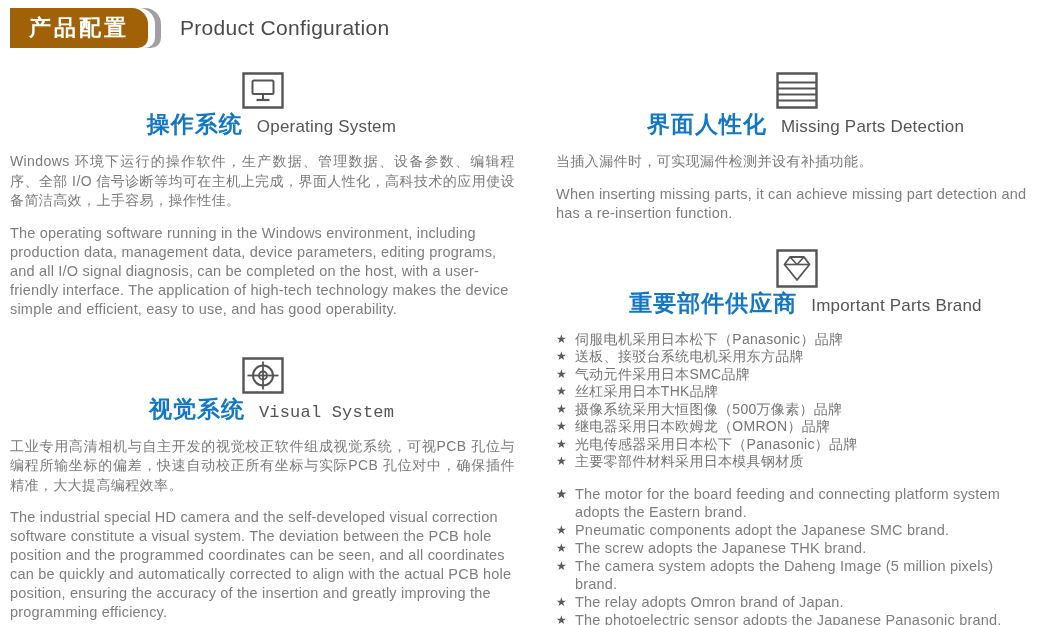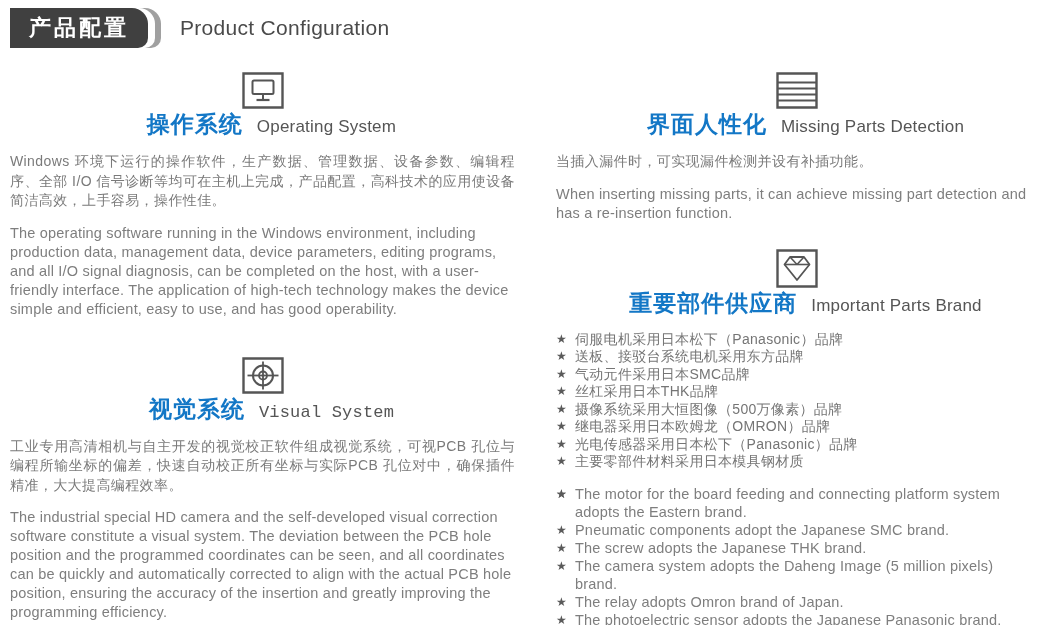--- a/index.html
+++ b/index.html
@@ -5,21 +5,21 @@
   html,body{margin:0;padding:0;}
   body{
     width:1038px;height:625px;position:relative;overflow:hidden;
     background:#ffffff;
     font-family:"Liberation Sans","DejaVu Sans",sans-serif;
     -webkit-font-smoothing:antialiased;
   }
   
   .banner{position:absolute;left:10px;top:8px;display:flex;align-items:center;}
   .banner-box{
-    width:138px;height:40px;background:#404040;
+    width:138px;height:40px;background:#a16207;
     border-radius:0 16px 10px 0;
     box-shadow:7px 0 0 #ffffff,13px 0 0 #a0a0a0;
     display:flex;align-items:center;justify-content:center;
   }
   .banner-zh{color:#ffffff;font-size:22px;font-weight:bold;letter-spacing:3px;}
   .banner-en{margin-left:32px;font-size:21px;color:#4a4a4a;letter-spacing:0.3px;}
   
   .col{position:absolute;top:72px;}
   .col-left{left:10px;width:505px;}
   .col-right{left:556px;width:481px;}
@@ -71,21 +71,21 @@
       <rect x="1.5" y="1.5" width="39" height="34" fill="none" stroke="#555" stroke-width="2.4"></rect>
       <rect x="10.5" y="8.5" width="21" height="13.5" rx="1.5" fill="none" stroke="#555" stroke-width="2"></rect>
       <line x1="21" y1="22" x2="21" y2="27" stroke="#555" stroke-width="2"></line>
       <line x1="14.5" y1="28" x2="27.5" y2="28" stroke="#555" stroke-width="2.2"></line>
     </svg>
     <span class="sec-titles">
       <span class="sec-zh">操作系统</span>
       <span class="sec-en">Operating System</span>
     </span>
   </div>
-  <p class="para-zh">Windows 环境下运行的操作软件，生产数据、管理数据、设备参数、编辑程序、全部 I/O 信号诊断等均可在主机上完成，产品配置，高科技术的应用使设备简洁高效，上手容易，操作性佳。</p>
+  <p class="para-zh">Windows 环境下运行的操作软件，生产数据、管理数据、设备参数、编辑程序、全部 I/O 信号诊断等均可在主机上完成，界面人性化，高科技术的应用使设备简洁高效，上手容易，操作性佳。</p>
   <p class="para-en">The operating software running in the Windows environment, including production data, management data, device parameters, editing programs, and all I/O signal diagnosis, can be completed on the host, with a user-friendly interface. The application of high-tech technology makes the device simple and efficient, easy to use, and has good operability.</p>
 
   <div class="sec-head gap-lg">
     <svg class="sec-icon" width="42" height="37" viewBox="0 0 42 37">
       <rect x="1.5" y="1.5" width="39" height="34" fill="none" stroke="#555" stroke-width="2.4"></rect>
       <circle cx="21" cy="18.5" r="10" fill="none" stroke="#555" stroke-width="2"></circle>
       <circle cx="21" cy="18.5" r="4" fill="none" stroke="#555" stroke-width="1.8"></circle>
       <line x1="5.5" y1="18.5" x2="36.5" y2="18.5" stroke="#555" stroke-width="1.8"></line>
       <line x1="21" y1="4.5" x2="21" y2="32.5" stroke="#555" stroke-width="1.8"></line>
     </svg>

